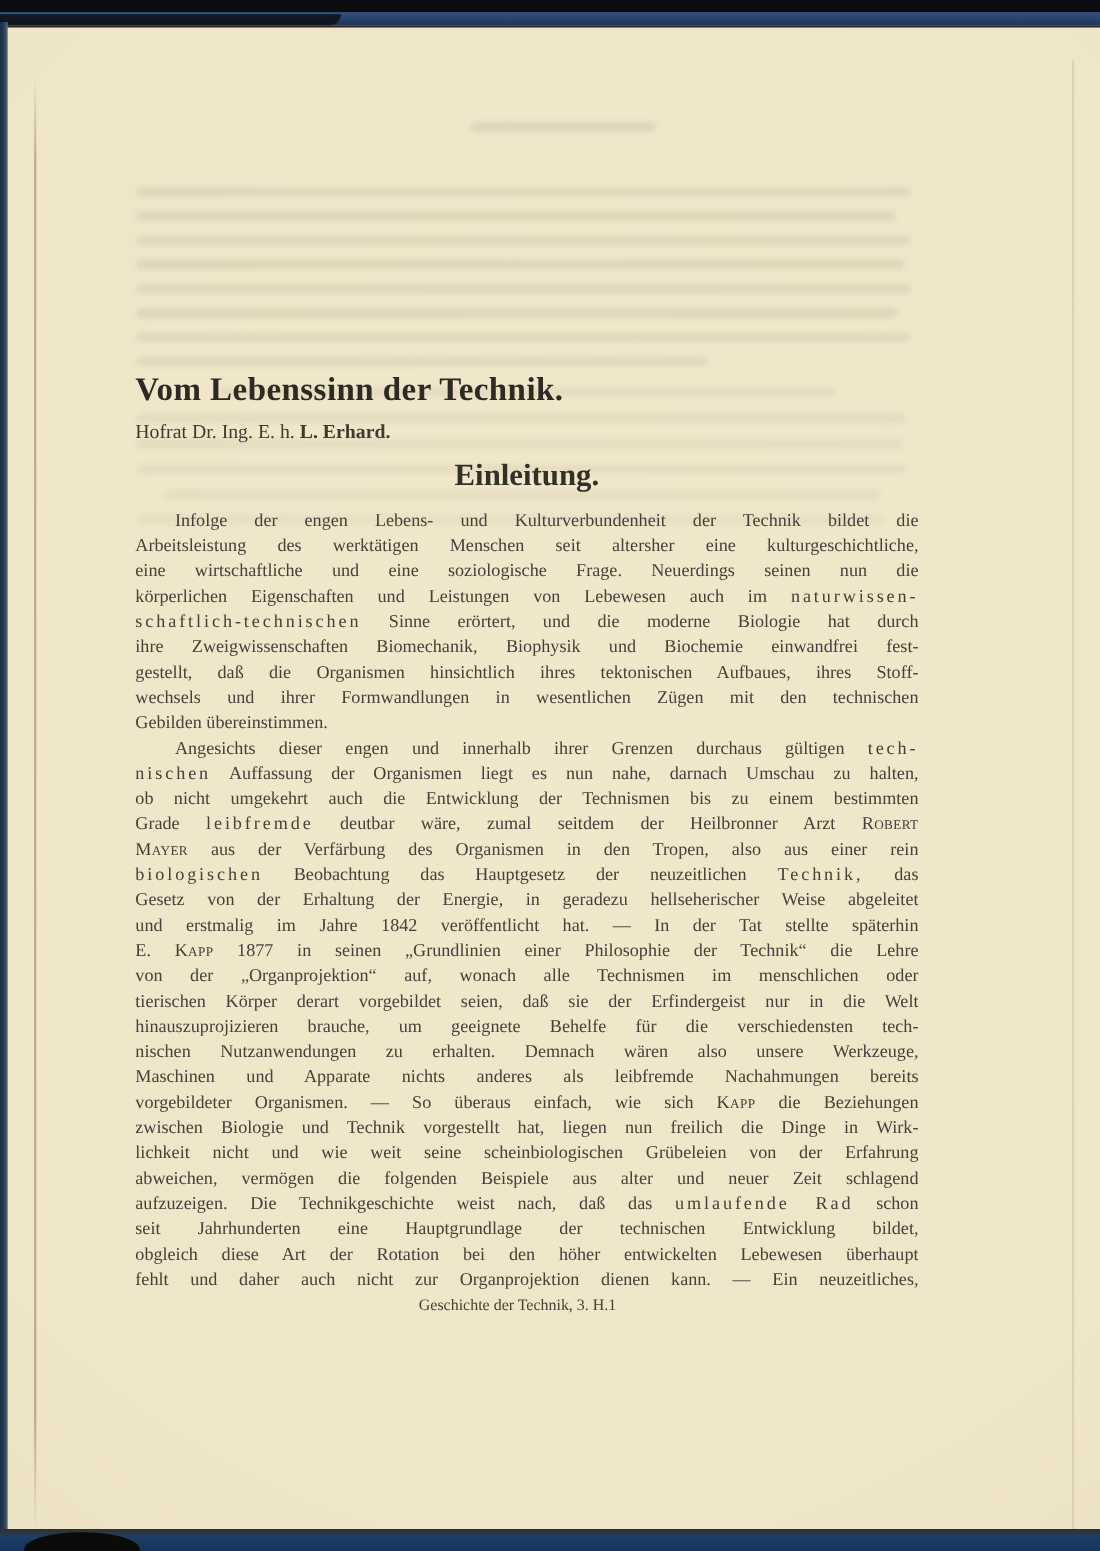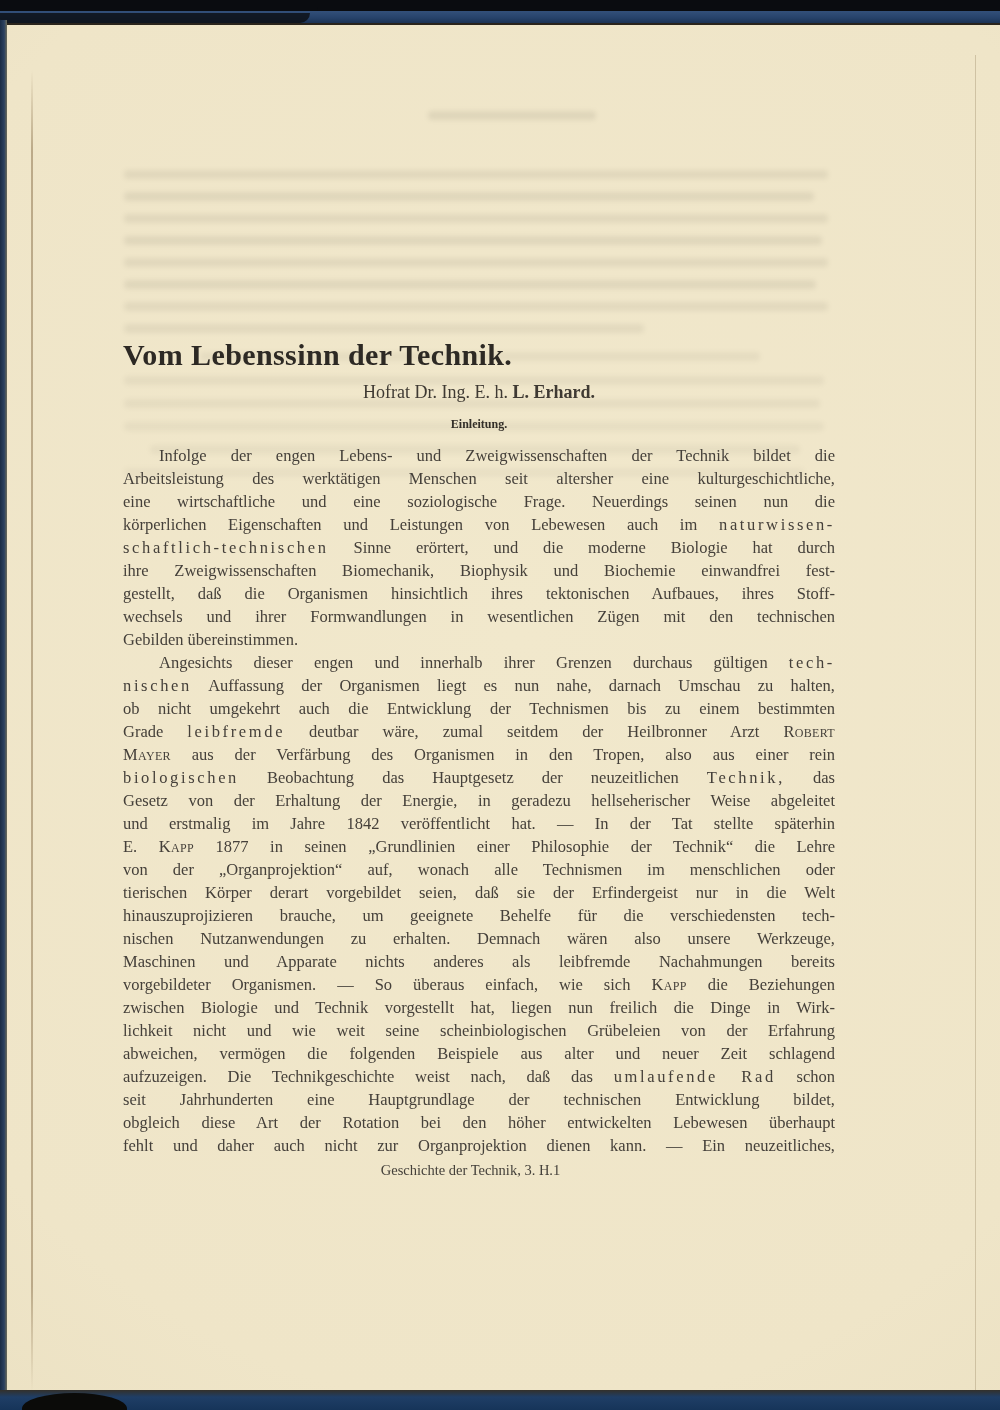--- a/index.html
+++ b/index.html
@@ -62,23 +62,23 @@
   
   .text-col {
     position: absolute; left: 123px; top: 0; width: 712px;
     color: #3f3a33;
   }
   .title {
     margin: 338px 0 0 0; 
     font-size: 30px; font-weight: 700; letter-spacing: .4px; color: #2d2924;
   }
   .von { margin-top: 15px; text-align: center; font-size: 15px; }
-  .byline { margin-top: 10px; text-align: center; font-size: 18px; }
+  .byline { margin-top: 10px; text-align: left; font-size: 18px; }
   .byline .bold { font-weight: 700; }
-  .heading { margin: 14px 0 0 0; text-align: center; font-size: 12px; font-weight: 700; color: #332f29; }
+  .heading { margin: 14px 0 0 0; text-align: center; font-size: 28px; font-weight: 700; color: #332f29; }
 
   .body-text {
     margin-top: 12px; font-size: 16.5px; line-height: 23px;
     text-align: justify; color: #45403a;
   }
   .para .line { text-align: justify; text-align-last: justify; height: 23px; overflow: hidden; }
   .para .line:first-child { text-indent: 36px; }
   .para.last-left .line:last-child { text-align-last: left; }
   .seg-sp { letter-spacing: .16em; }
   .seg-sc { font-variant: small-caps; letter-spacing: .02em; }
@@ -116,21 +116,21 @@
     <div class="gutter-crease"></div>
     <div class="page-right-line"></div>
 
     <div class="text-col">
       <h1 class="title">Vom Lebenssinn der Technik.</h1>
       <div class="byline"><span>Hofrat Dr. Ing. E. h. </span><span class="bold">L. Erhard.</span></div>
       <h2 class="heading">Einleitung.</h2>
 
       <div class="body-text">
         <div class="para last-left">
-            <div class="line"><span class="seg-n">Infolge der engen Lebens- und Zweigwissenschaften der Technik bildet die</span></div>
+            <div class="line"><span class="seg-n">Infolge der engen Lebens- und Kulturverbundenheit der Technik bildet die</span></div>
             <div class="line"><span class="seg-n">Arbeitsleistung des werktätigen Menschen seit altersher eine kulturgeschichtliche,</span></div>
             <div class="line"><span class="seg-n">eine wirtschaftliche und eine soziologische Frage. Neuerdings seinen nun die</span></div>
             <div class="line"><span class="seg-n">körperlichen Eigenschaften und Leistungen von Lebewesen auch im </span><span class="seg-sp">naturwissen-</span></div>
             <div class="line"><span class="seg-sp">schaftlich-technischen</span><span class="seg-n"> Sinne erörtert, und die moderne Biologie hat durch</span></div>
             <div class="line"><span class="seg-n">ihre Zweigwissenschaften Biomechanik, Biophysik und Biochemie einwandfrei fest-</span></div>
             <div class="line"><span class="seg-n">gestellt, daß die Organismen hinsichtlich ihres tektonischen Aufbaues, ihres Stoff-</span></div>
             <div class="line"><span class="seg-n">wechsels und ihrer Formwandlungen in wesentlichen Zügen mit den technischen</span></div>
             <div class="line"><span class="seg-n">Gebilden übereinstimmen.</span></div>
           </div>
         <div class="para">

